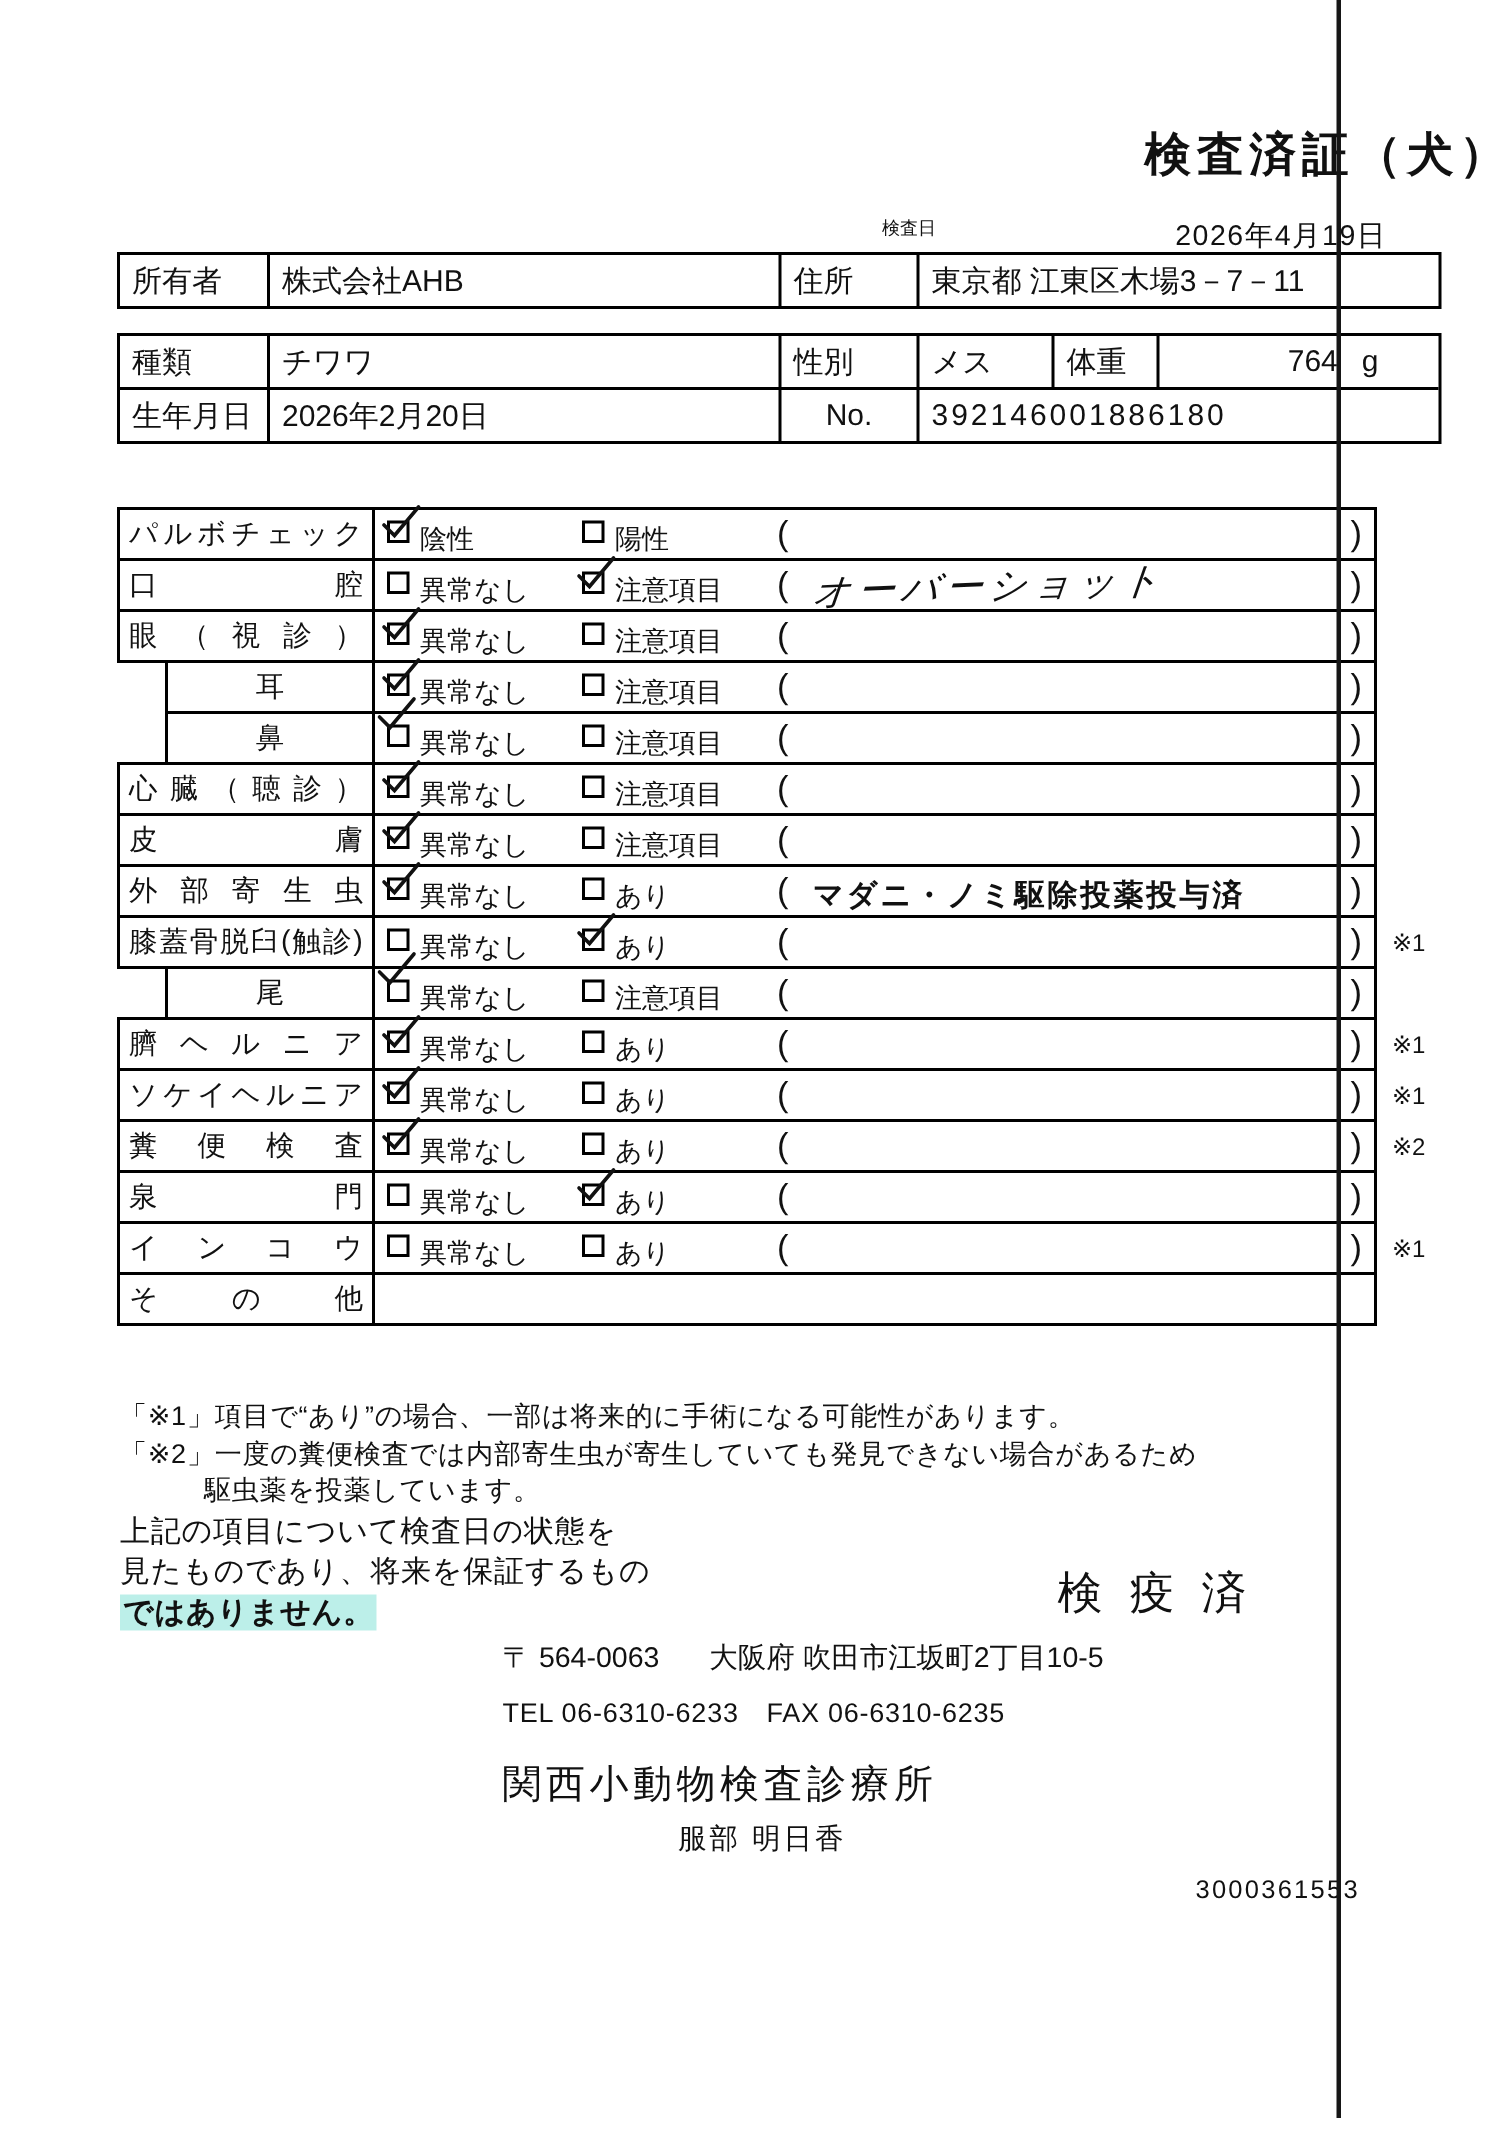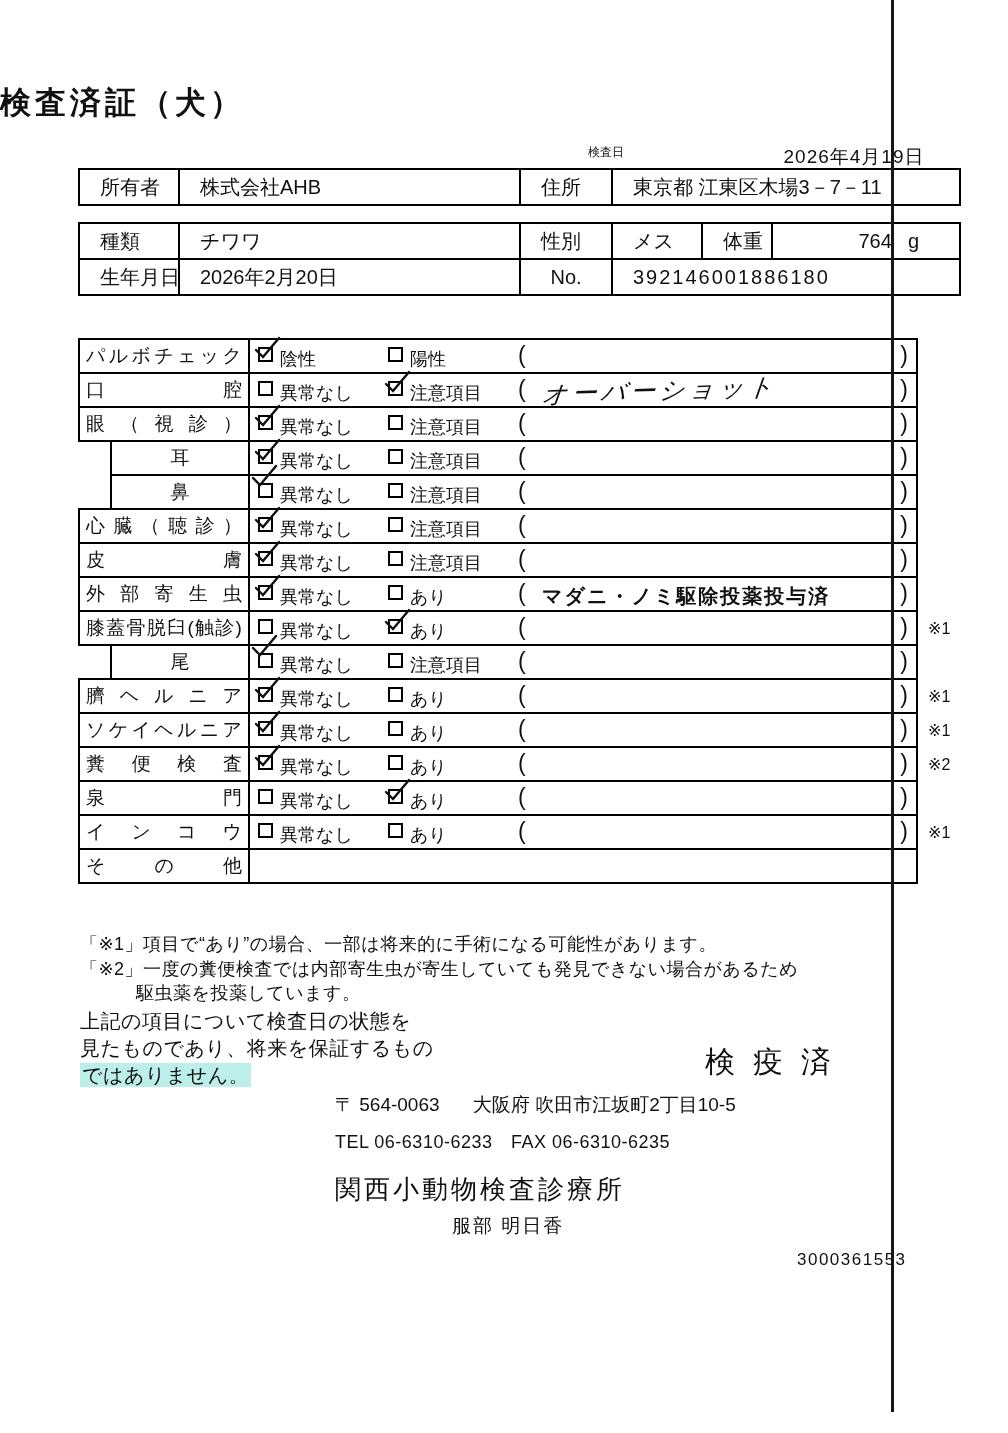--- a/index.html
+++ b/index.html
@@ -1,30 +1,30 @@
 <!DOCTYPE html>
 <html><head>
 <meta charset="utf-8">
 <style>
   html,body{margin:0;padding:0;background:#fff;}
   .page{position:relative;width:1008px;height:1433px;background:#fff;overflow:hidden;
         font-family:"Liberation Sans","DejaVu Sans",sans-serif;color:#111;}
 
-  .title{position:absolute;left:0;top:82px;width:100%;text-align:left;
+  .title{position:absolute;left:0;top:82px;width:100%;text-align:right;
          font-size:31px;letter-spacing:4px;font-weight:bold;}
 
   .date-label{position:absolute;left:588px;top:144px;font-size:12px;}
   .date-value{position:absolute;left:758px;top:144px;width:192px;text-align:center;
               font-size:19px;letter-spacing:1px;}
 
   
   .tbl{position:absolute;left:78px;border:2px solid #000;background:#fff;}
   .trow{display:flex;}
   .trow + .trow{border-top:2px solid #000;}
-  .cell{display:flex;align-items:center;height:34px;padding:0 20px;font-size:20px;
+  .cell{display:flex;align-items:center;height:34px;padding:0 8px;font-size:20px;
         box-sizing:border-box;white-space:nowrap;overflow:hidden;}
   .cell + .cell{border-left:2px solid #000;}
   .w98{width:98px}.w341{width:341px}.w85{width:92px}.w90{width:90px}.w70{width:70px}
   .w188{width:188px}.w348{width:348px}
   .cell.centered{justify-content:center;}
   .cell.weight{justify-content:flex-end;padding-right:40px;}
   .cell.weight .unit{margin-left:16px;}
   .cell.numval{letter-spacing:2px;}
 
   .intro{position:absolute;left:80px;top:306px;font-size:19px;letter-spacing:1px;}
@@ -578,21 +578,21 @@
   </div>
     </div>
 
   <div class="fnote l1">「※1」項目で“あり”の場合、一部は将来的に手術になる可能性があります。</div>
   <div class="fnote l2">「※2」一度の糞便検査では内部寄生虫が寄生していても発見できない場合があるため</div>
   <div class="fnote l3">駆虫薬を投薬しています。</div>
 
   <div class="disclaimer">
     <div>上記の項目について検査日の状態を</div>
     <div>見たものであり、将来を保証するもの</div>
-    <div><span class="highlight" style="background: rgba(63, 209, 192, 0.35);">ではありません。</span></div>
+    <div><span class="highlight" style="background: rgba(63, 209, 192, 0.35); font-weight: bold;">ではありません。</span></div>
   </div>
 
   <div class="stamp">検疫済</div>
 
   <div class="postal">
     <span>〒 564-0063</span>
     <span class="addr">大阪府 吹田市江坂町2丁目10-5</span>
   </div>
   <div class="telfax">TEL 06-6310-6233　FAX 06-6310-6235</div>
   <div class="clinic-name">関西小動物検査診療所</div>

